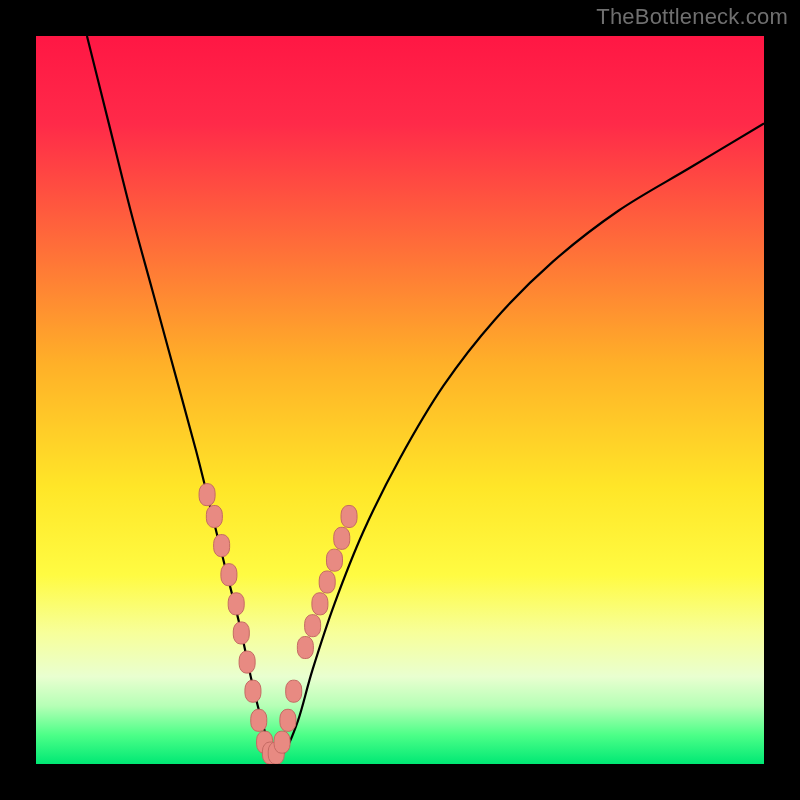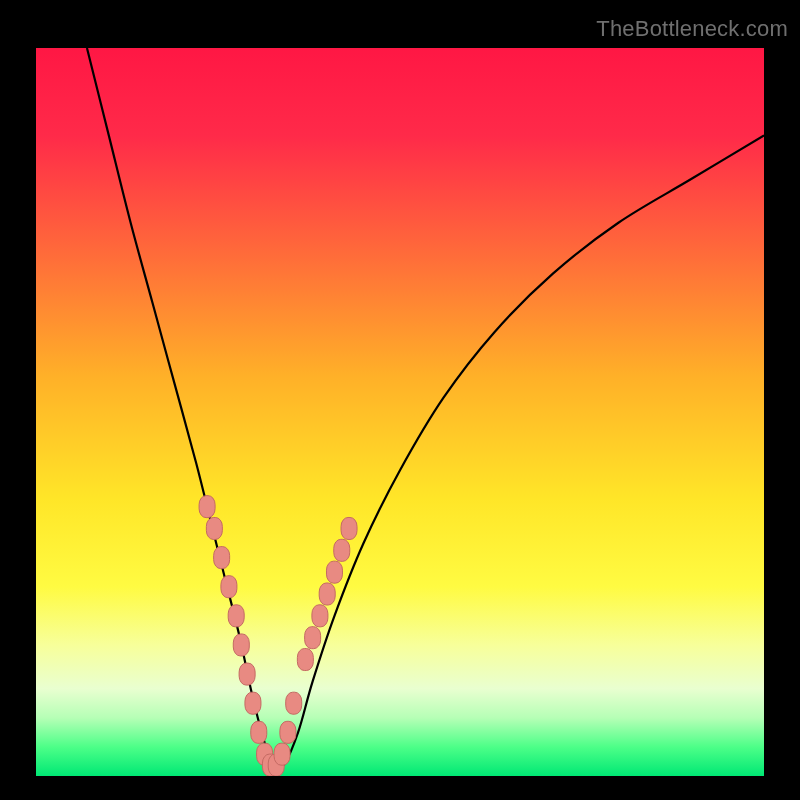--- a/index.html
+++ b/index.html
@@ -11,21 +11,20 @@
     overflow: hidden;
     font-family: Arial, Helvetica, sans-serif;
   }
   .frame {
     position: absolute;
     top: 0;
     left: 0;
     width: 800px;
     height: 664px;
     background: #000;
-    margin-top: 12px;
   }
   .plot {
     position: absolute;
     left: 36px;
     top: 36px;
     width: 728px;
     height: 728px;
     overflow: hidden;
   }
   .gradient {

